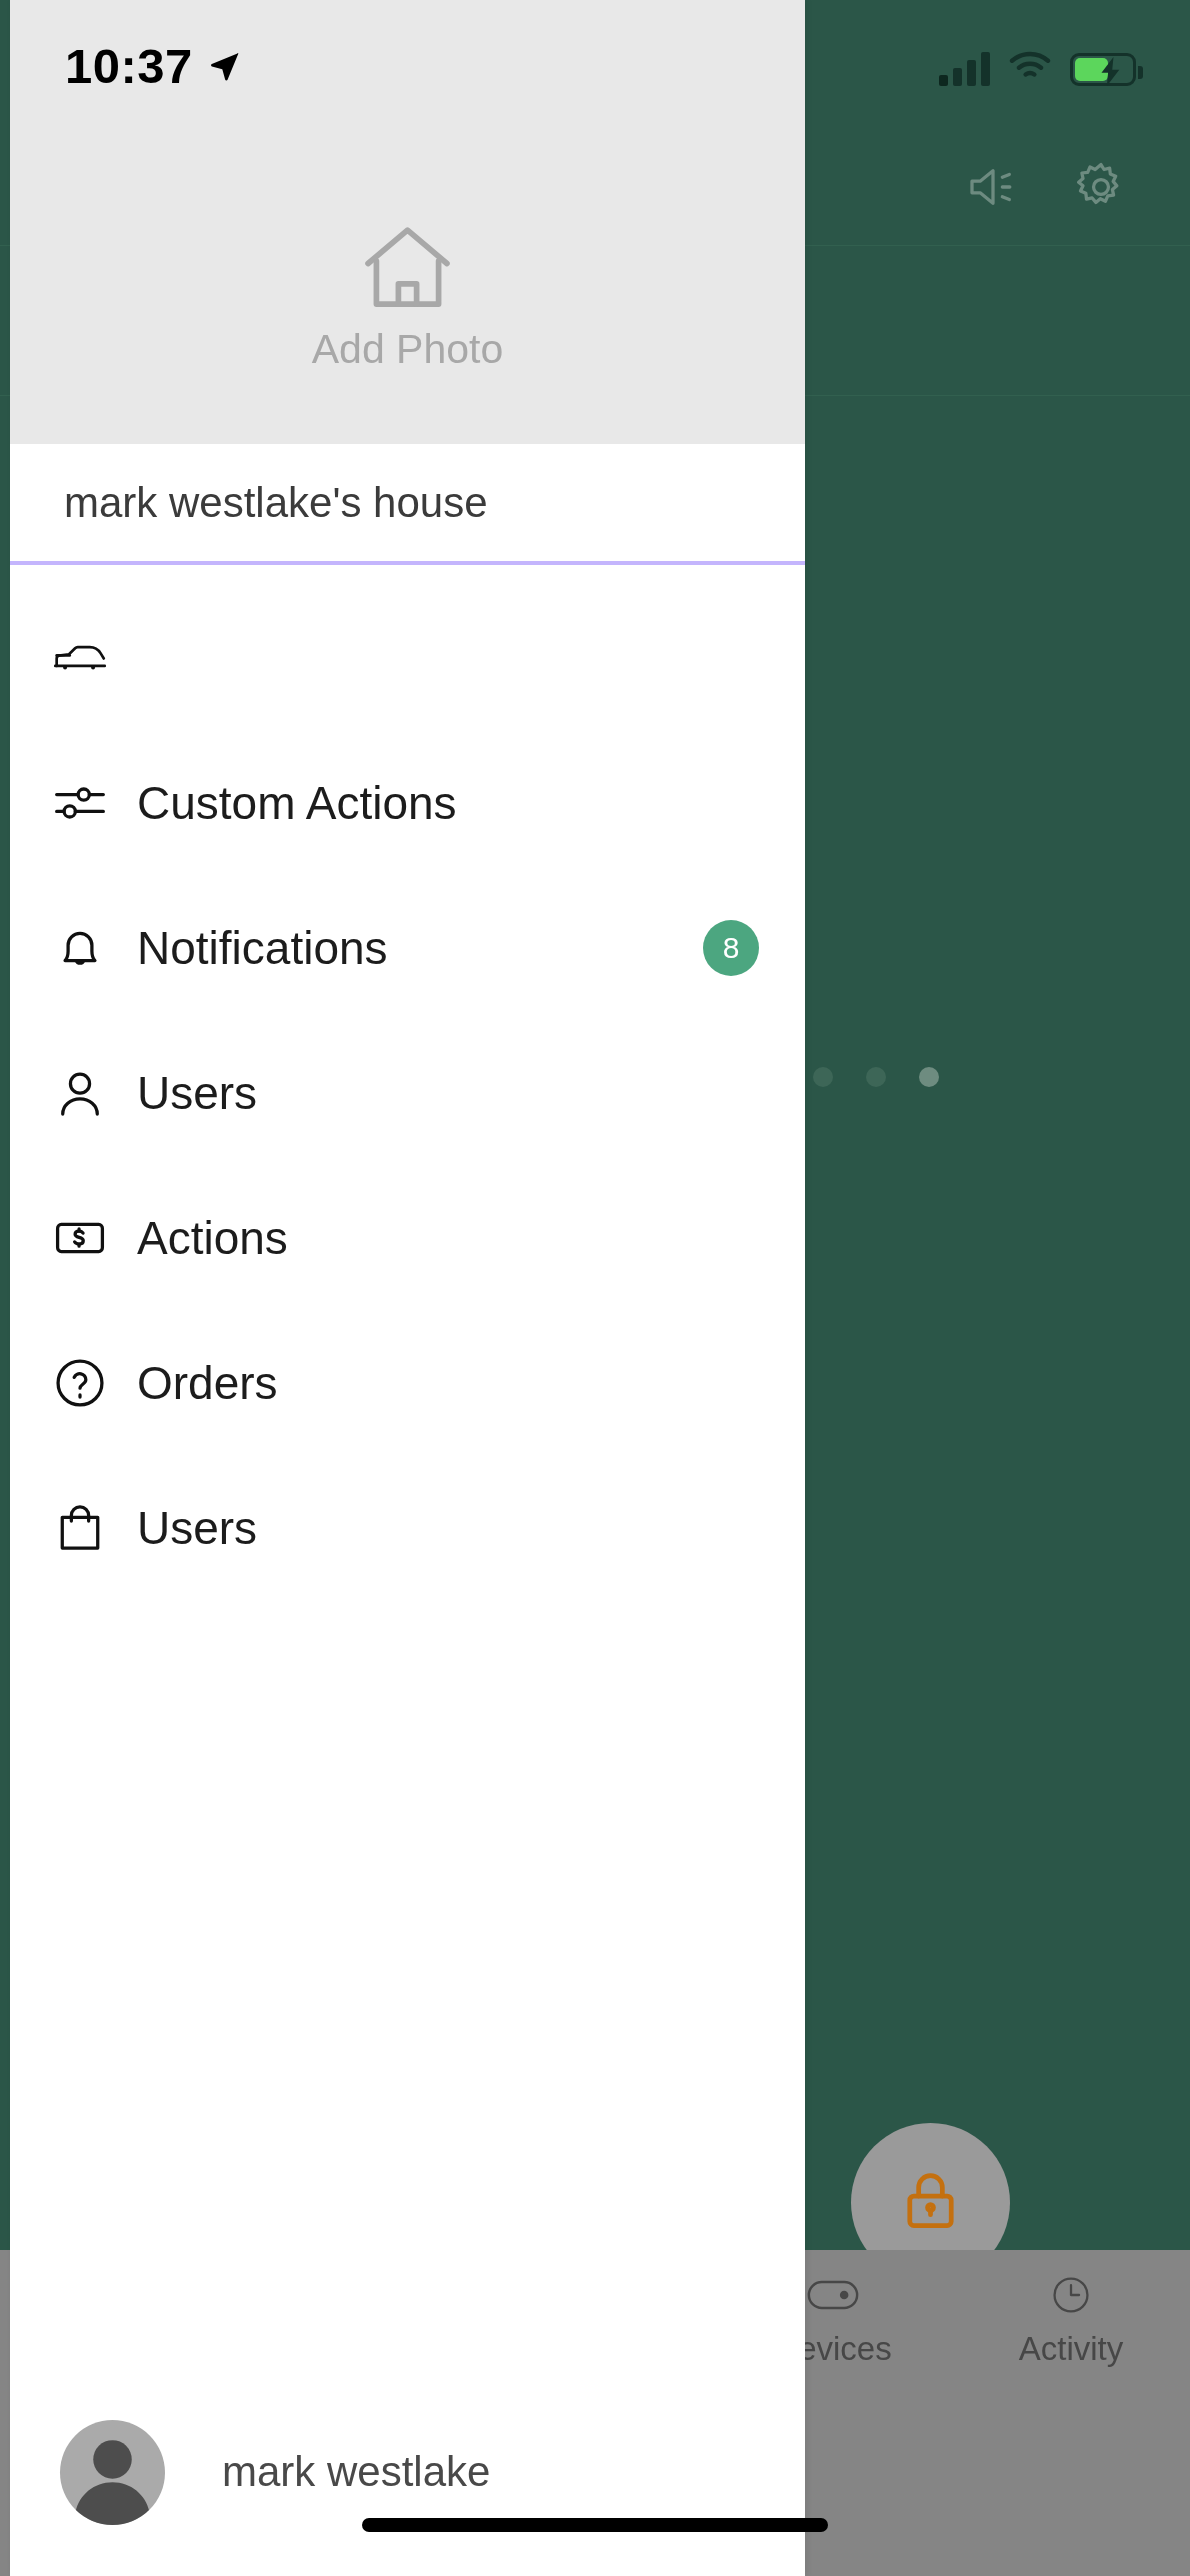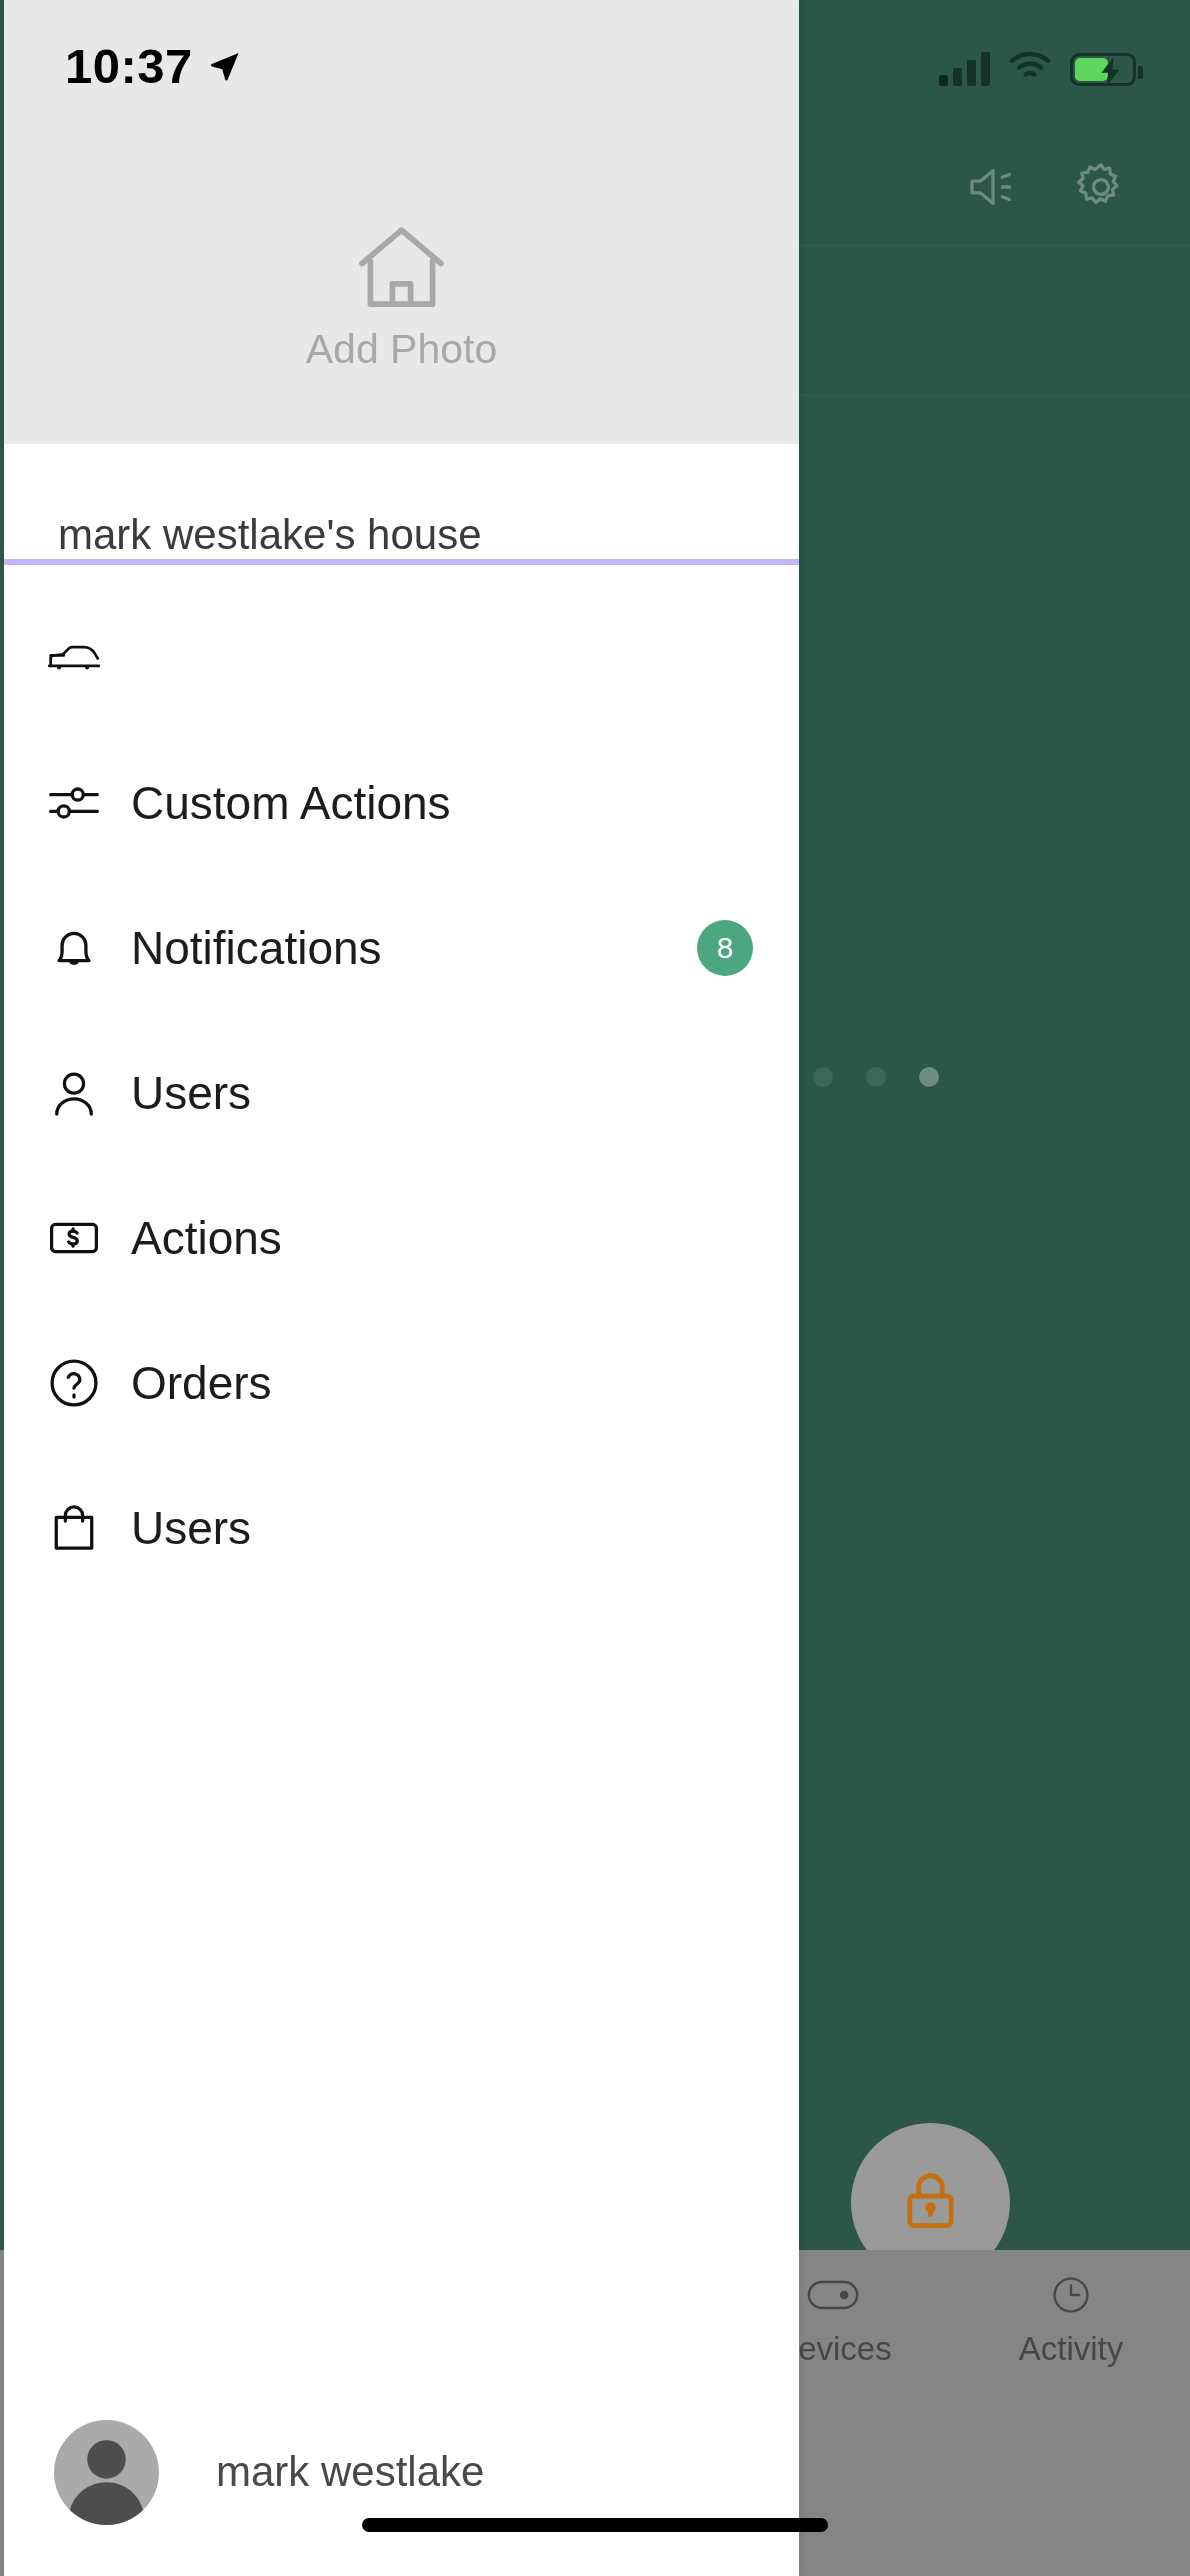--- a/index.html
+++ b/index.html
@@ -56,35 +56,35 @@
   .sig i:nth-child(1){ height:11px; background:#0d271f; }
   .sig i:nth-child(2){ height:18px; }
   .sig i:nth-child(3){ height:26px; }
   .sig i:nth-child(4){ height:34px; }
   .batt { position:relative; width:66px; height:33px; border:3px solid #14322a; border-radius:9px; }
   .batt::after { content:""; position:absolute; right:-10px; top:10px; width:5px; height:13px; background:#14322a; border-radius:0 3px 3px 0; }
   .batt .fill { position:absolute; left:2px; top:2px; bottom:2px; width:55%; background:#5cd65c; border-radius:5px; }
 
   
   .drawer {
-    position:absolute; left:4px; top:0; width:795px; height:2576px;
+    position:absolute; left:10px; top:0; width:795px; height:2576px;
     background:#ffffff; z-index:20; box-shadow:2px 0 6px rgba(0,0,0,.08);
     display:flex; flex-direction:column;
   }
   .drawer-photo {
     height:444px; background:#e8e8e8; position:relative;
     display:flex; flex-direction:column; align-items:center; justify-content:flex-end;
     padding-bottom:71px;
   }
   .drawer-photo svg { width:99px; height:91px; margin-bottom:10px; }
   .add-photo-label { font-size:41px; color:#a8a8a8; font-weight:400; }
 
   .house-name-row {
-    height:121px; display:flex; align-items:flex-end; padding-left:54px;
-    border-bottom:6px solid #c4b5fd;
+    height:121px; display:flex; align-items:center; padding-left:54px;
+    border-bottom:4px solid #c4b5fd;
   }
   .house-name { font-size:42px; color:#3b3b3b; font-weight:300; }
 
   .menu { padding-top:20px; }
   .menu-item {
     height:145px; display:flex; align-items:center; padding:0 46px 0 42px;
   }
   .menu-icon { width:85px; display:flex; align-items:center; justify-content:flex-start; }
   .menu-icon svg { width:56px; height:56px; }
   .menu-label { font-size:46px; color:#1c1c1c; font-weight:400; flex:1; }

